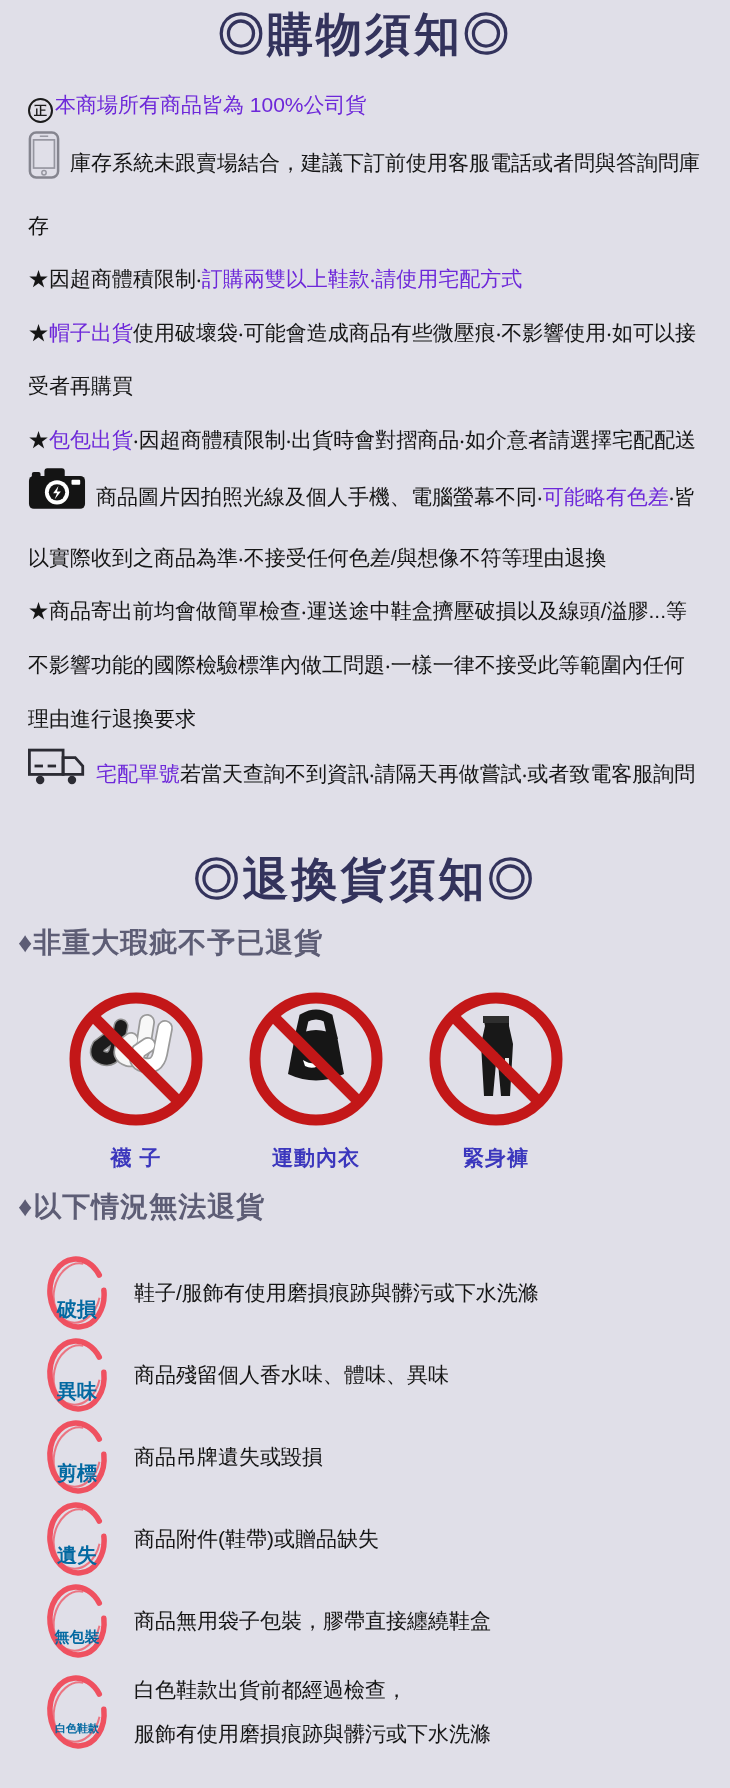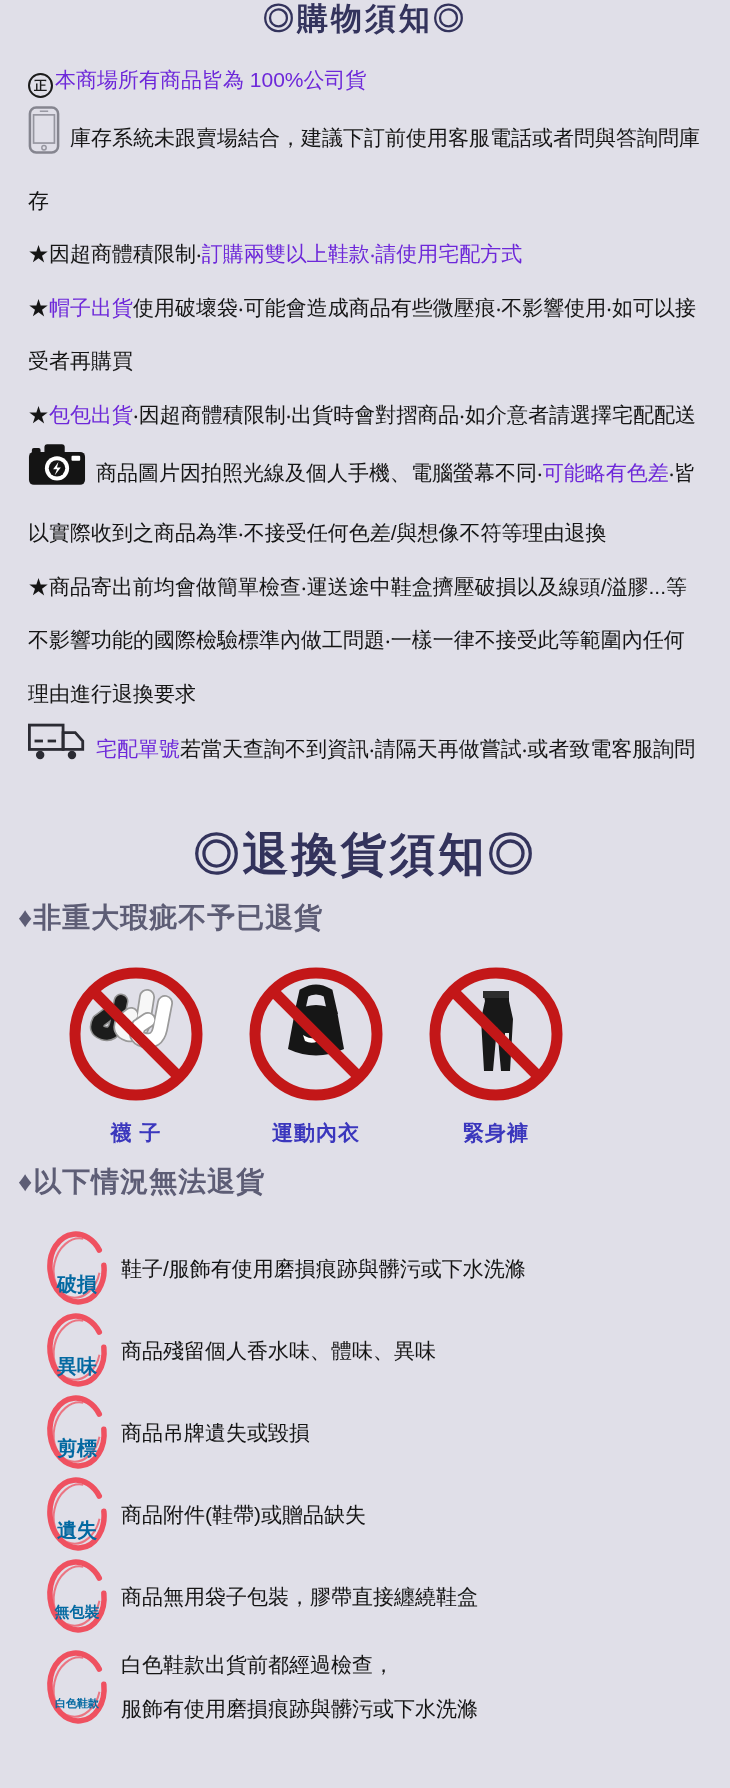--- a/index.html
+++ b/index.html
@@ -1,22 +1,22 @@
 <!DOCTYPE html>
 <html><head>
 <meta charset="utf-8">
 <style>
   html,body{margin:0;padding:0;}
   body{background:#e0dfe8;font-family:"Liberation Sans",sans-serif;}
   .page{position:relative;width:730px;height:1788px;background:#e0dfe8;overflow:hidden;}
 
   
   .main-title{
-    text-align:center;color:#33335c;font-size:31px;font-weight:bold;
-    letter-spacing:3px;padding-top:0;line-height:1.25;
+    text-align:center;color:#33335c;font-size:46px;font-weight:bold;
+    letter-spacing:3px;padding-top:6px;line-height:1.25;
   }
   .second-title{
     text-align:center;color:#33335c;font-size:46px;font-weight:bold;
     letter-spacing:3px;margin-top:44px;line-height:1.25;
   }
 
   
   .notice{margin:14px 26px 0 28px;font-size:21px;color:#151515;}
   .nline{line-height:2.55;}
   .red{color:#6d28d9;}
@@ -50,21 +50,21 @@
   .rule.tall{height:100px;}
   .stamp{position:relative;width:66px;height:80px;flex:none;}
   .stamp svg{position:absolute;left:0;top:0;}
   .stamp .stamp-label{
     position:absolute;left:0;top:16px;width:100%;height:100%;
     display:flex;align-items:center;justify-content:center;
     color:#0369a1;font-weight:bold;font-size:20px;letter-spacing:0;
   }
   .stamp .stamp-label.sm{font-size:15px;}
   .stamp .stamp-label.xs{font-size:11px;}
-  .rule-desc{margin-left:11px;font-size:21px;color:#151515;line-height:1.5;}
+  .rule-desc{margin-left:24px;font-size:21px;color:#151515;line-height:1.5;}
   .rule-desc.two-line{line-height:2.1;}
 </style>
 </head>
 <body>
 
 <div class="page">
 
   <div class="main-title">◎購物須知◎</div>
 
   <div class="notice">

